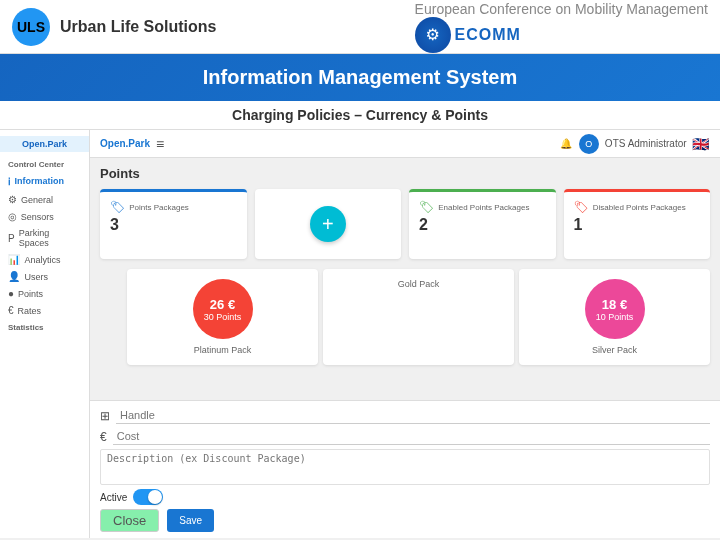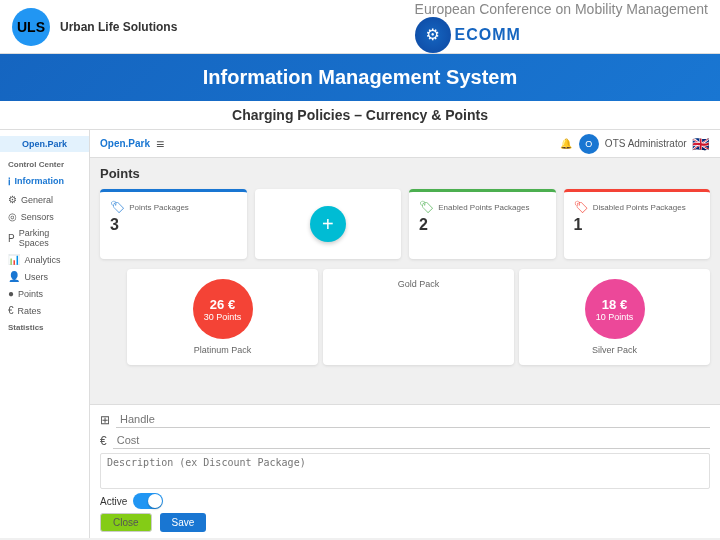--- a/index.html
+++ b/index.html
@@ -16,21 +16,21 @@
       border-bottom: 1px solid #ddd;
     }
     #header-left { display: flex; align-items: center; gap: 10px; }
     #logo-circle {
       width: 38px; height: 38px;
       background: #2196F3;
       border-radius: 50%;
       display: flex; align-items: center; justify-content: center;
       color: #000000; font-weight: bold; font-size: 14px;
     }
-    #header-title { font-size: 12px; font-weight: bold; color: #333; }
+    #header-title { font-size: 16px; font-weight: bold; color: #333; }
     #ecomm-logo {
       display: flex; align-items: center; gap: 6px;
     }
     #ecomm-icon {
       width: 36px; height: 36px;
       background: radial-gradient(circle, #1565c0, #0d47a1);
       border-radius: 50%;
       display: flex; align-items: center; justify-content: center;
       color: white; font-size: 16px;
     }
@@ -253,24 +253,24 @@
       position: absolute;
       top: 1px; right: 1px;
       box-shadow: 0 1px 2px rgba(0,0,0,0.3);
     }
     .form-buttons {
       display: flex;
       gap: 8px;
     }
     .btn-close {
       border: 1px solid #ccc;
-      background: #84cc16;
+      background: #86efac;
       padding: 3px 12px;
       border-radius: 3px;
-      font-size: 10px;
+      font-size: 13px;
       cursor: pointer;
       color: #555;
     }
     .btn-save {
       background: #1976d2;
       color: white;
       border: none;
       padding: 3px 12px;
       border-radius: 3px;
       font-size: 10px;

